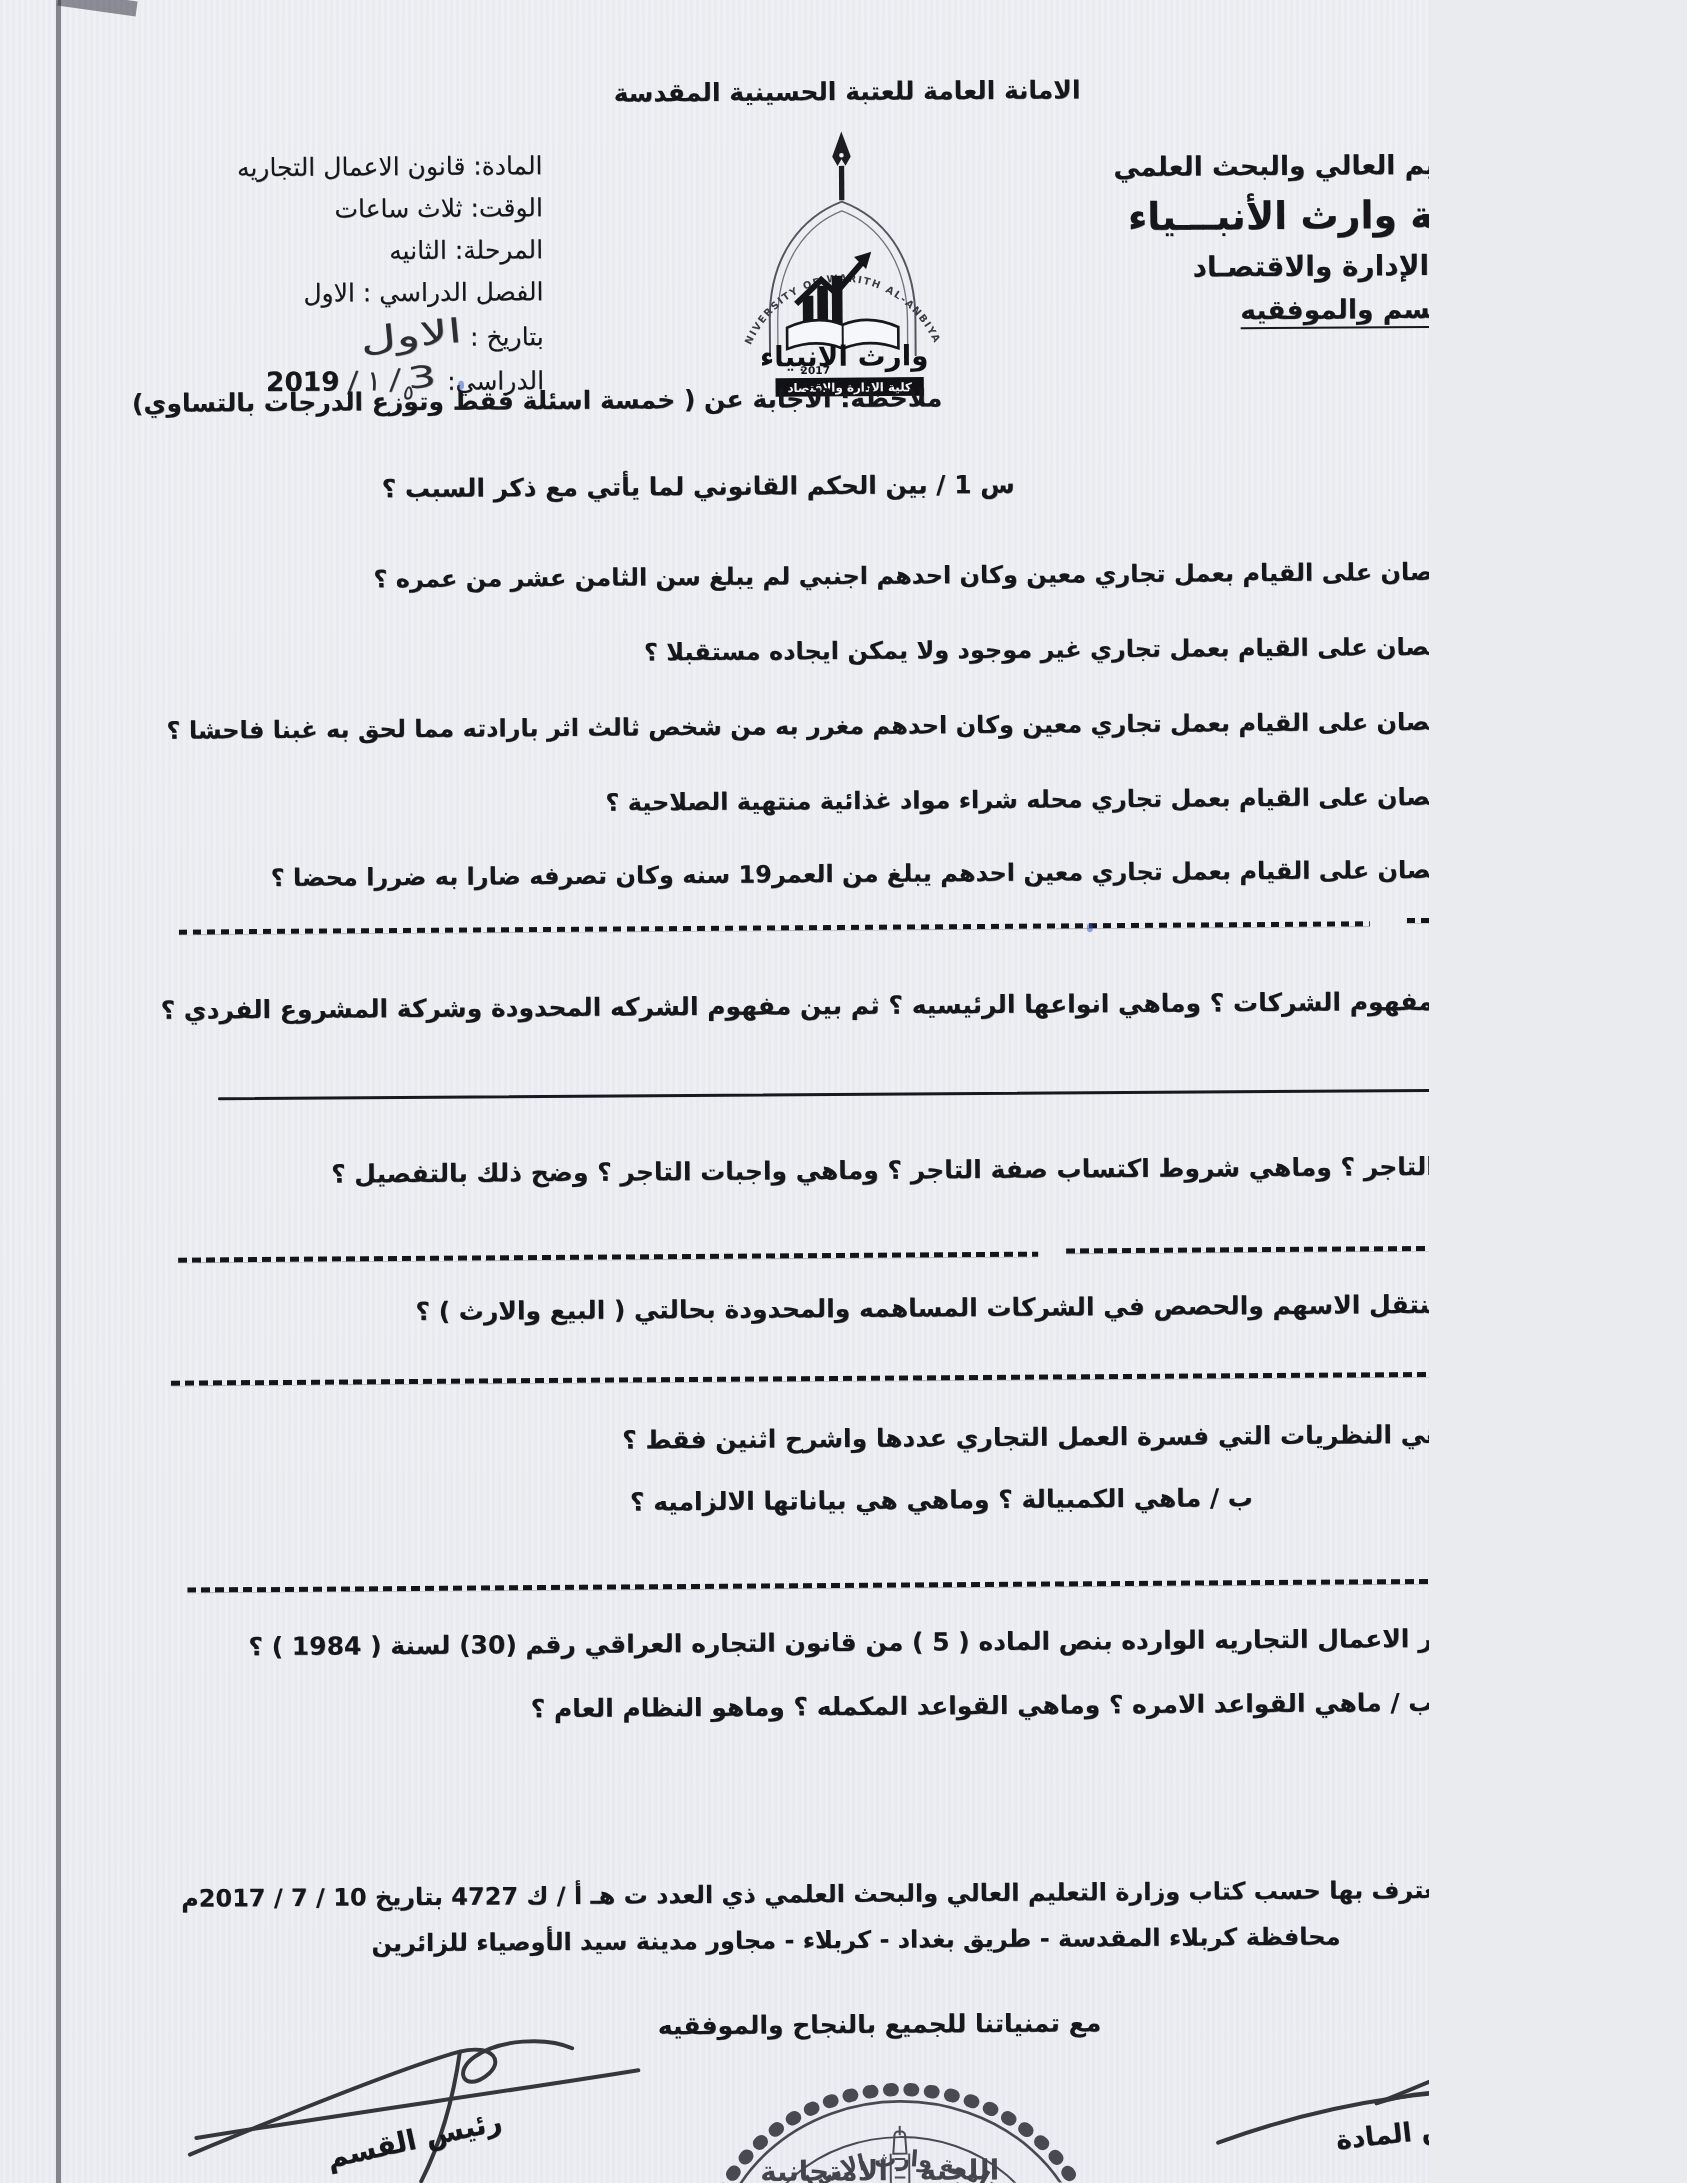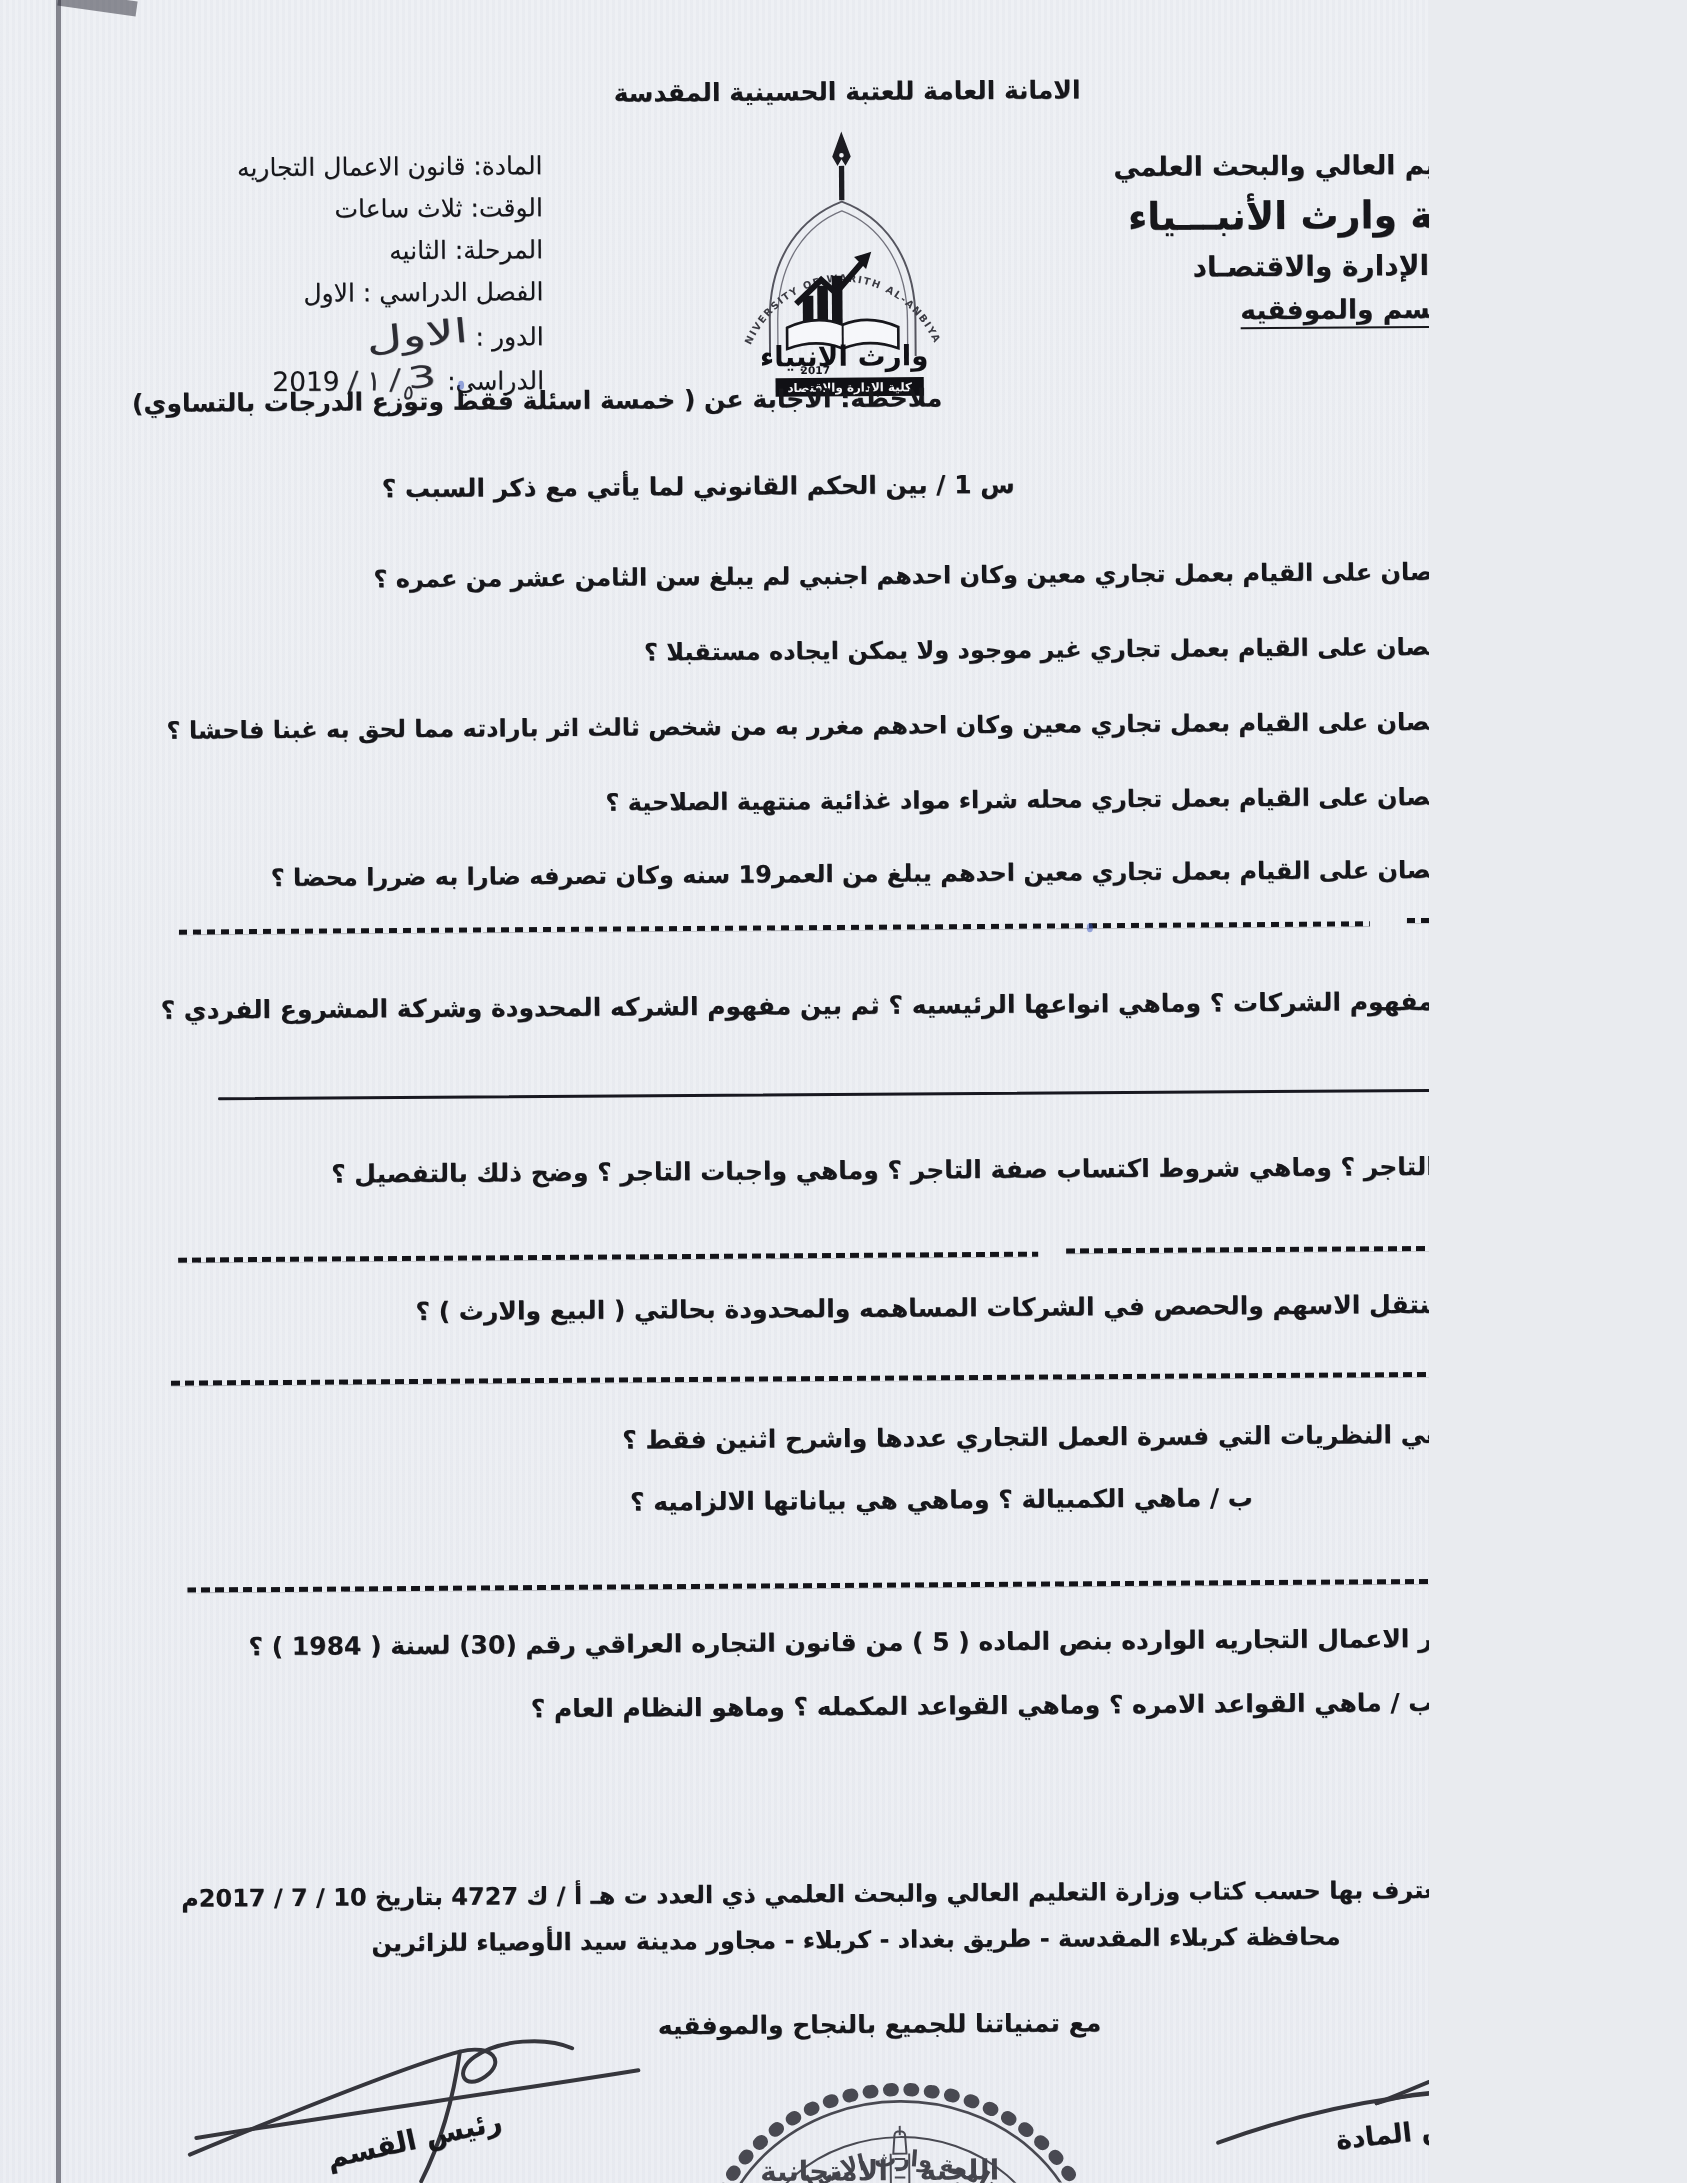--- a/index.html
+++ b/index.html
@@ -107,28 +107,28 @@
       <div class="l3">كلية الإدارة والاقتصـاد</div>
       <div><span class="l4">قسم والموفقيه</span></div>
     </div>
 
     <div class="abs info-left ink" style="left:99px;top:143px;width:450px;">
       <div>المادة: قانون الاعمال التجاريه</div>
       <div>الوقت:  ثلاث  ساعات</div>
       <div>المرحلة: الثانيه</div>
       <div>الفصل الدراسي : الاول</div>
       <div>
-        <span>الدور :</span>
+        <span>بتاريخ :</span>
         <span class="hand hand-big">الاول</span>
       </div>
       <div>
         <span>الدراسي:</span>
         <span class="hand hand-big" style="font-size:30px;">3</span><span class="hand hand-sub">٥</span>
         <span class="hand" style="font-size:28px;">/ ١ /</span>
-        <span style="font-size:26.5px;letter-spacing:1.3px;">2019</span>
+        <span style="font-size:26.5px;letter-spacing:1.3px;font-weight:bold;">2019</span>
       </div>
     </div>
 
     <div class="abs rtl note ink" style="left:471px;top:384px;width:476px;text-align:right;">ملاحظة: الاجابة عن ( خمسة اسئلة فقط وتوزع الدرجات بالتساوي)</div>
 
     <div class="q ink" style="right:668px;top:471px;">س 1  / بين الحكم القانوني لما يأتي مع ذكر السبب ؟</div>
     <div class="q item ink" style="right:99px;top:562px;">1 – اتفق شخصان على القيام بعمل تجاري معين وكان احدهم اجنبي لم يبلغ سن الثامن عشر من عمره ؟</div>
     <div class="q item ink" style="right:99px;top:637px;">2 – تعاقد شخصان على القيام بعمل تجاري غير موجود ولا يمكن ايجاده مستقبلا ؟</div>
     <div class="q item ink" style="right:99px;top:712px;">3 –  تعاقد شخصان على القيام بعمل تجاري معين وكان احدهم مغرر به من شخص ثالث اثر بارادته مما لحق به غبنا فاحشا ؟</div>
     <div class="q item ink" style="right:99px;top:787px;">4 – تعاقد شخصان على القيام بعمل تجاري محله شراء مواد غذائية منتهية الصلاحية ؟</div>

